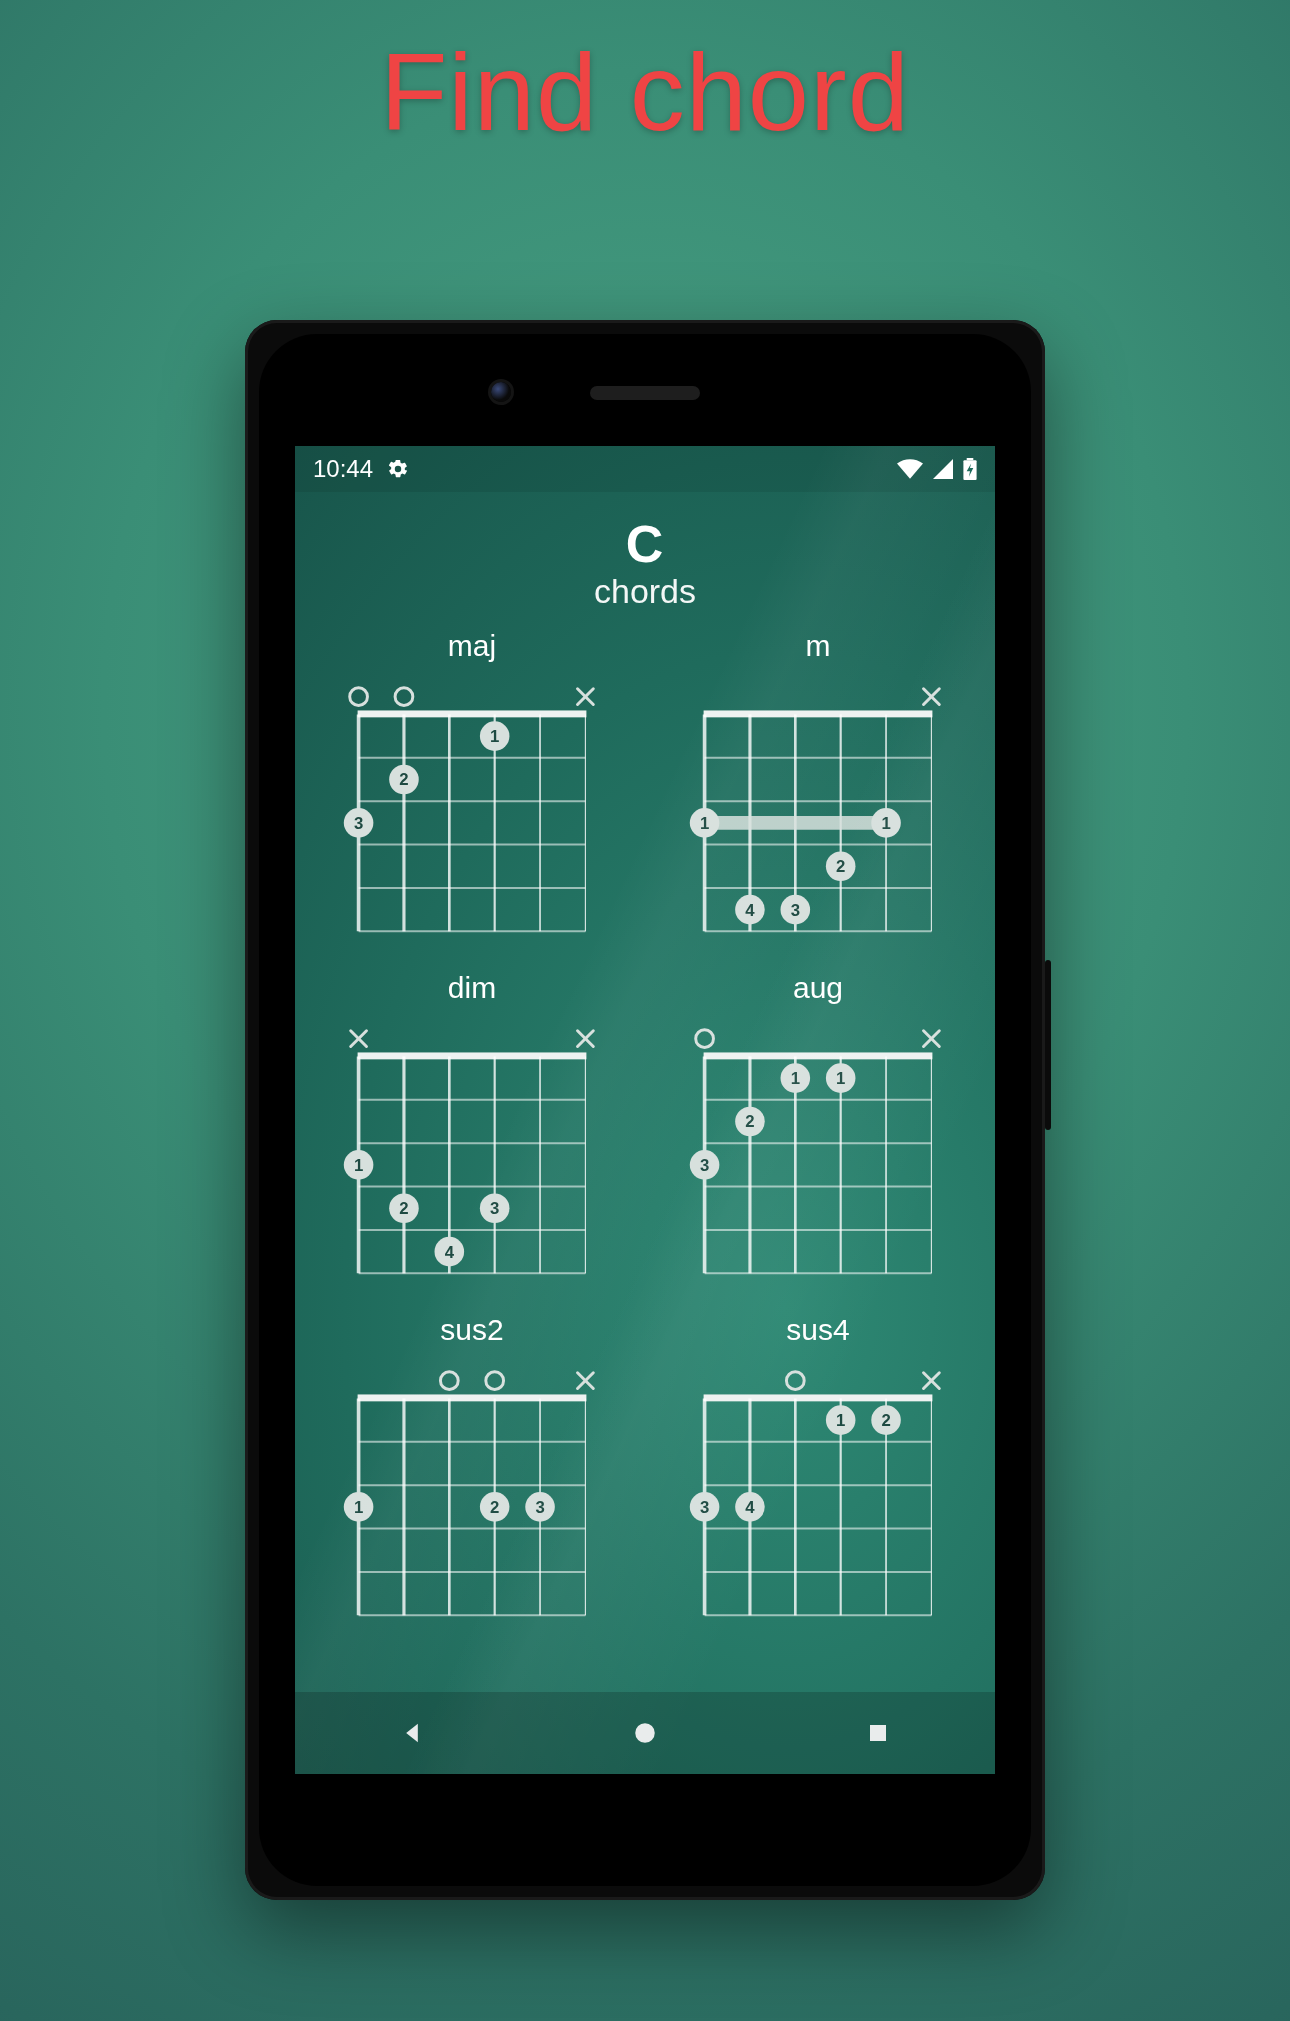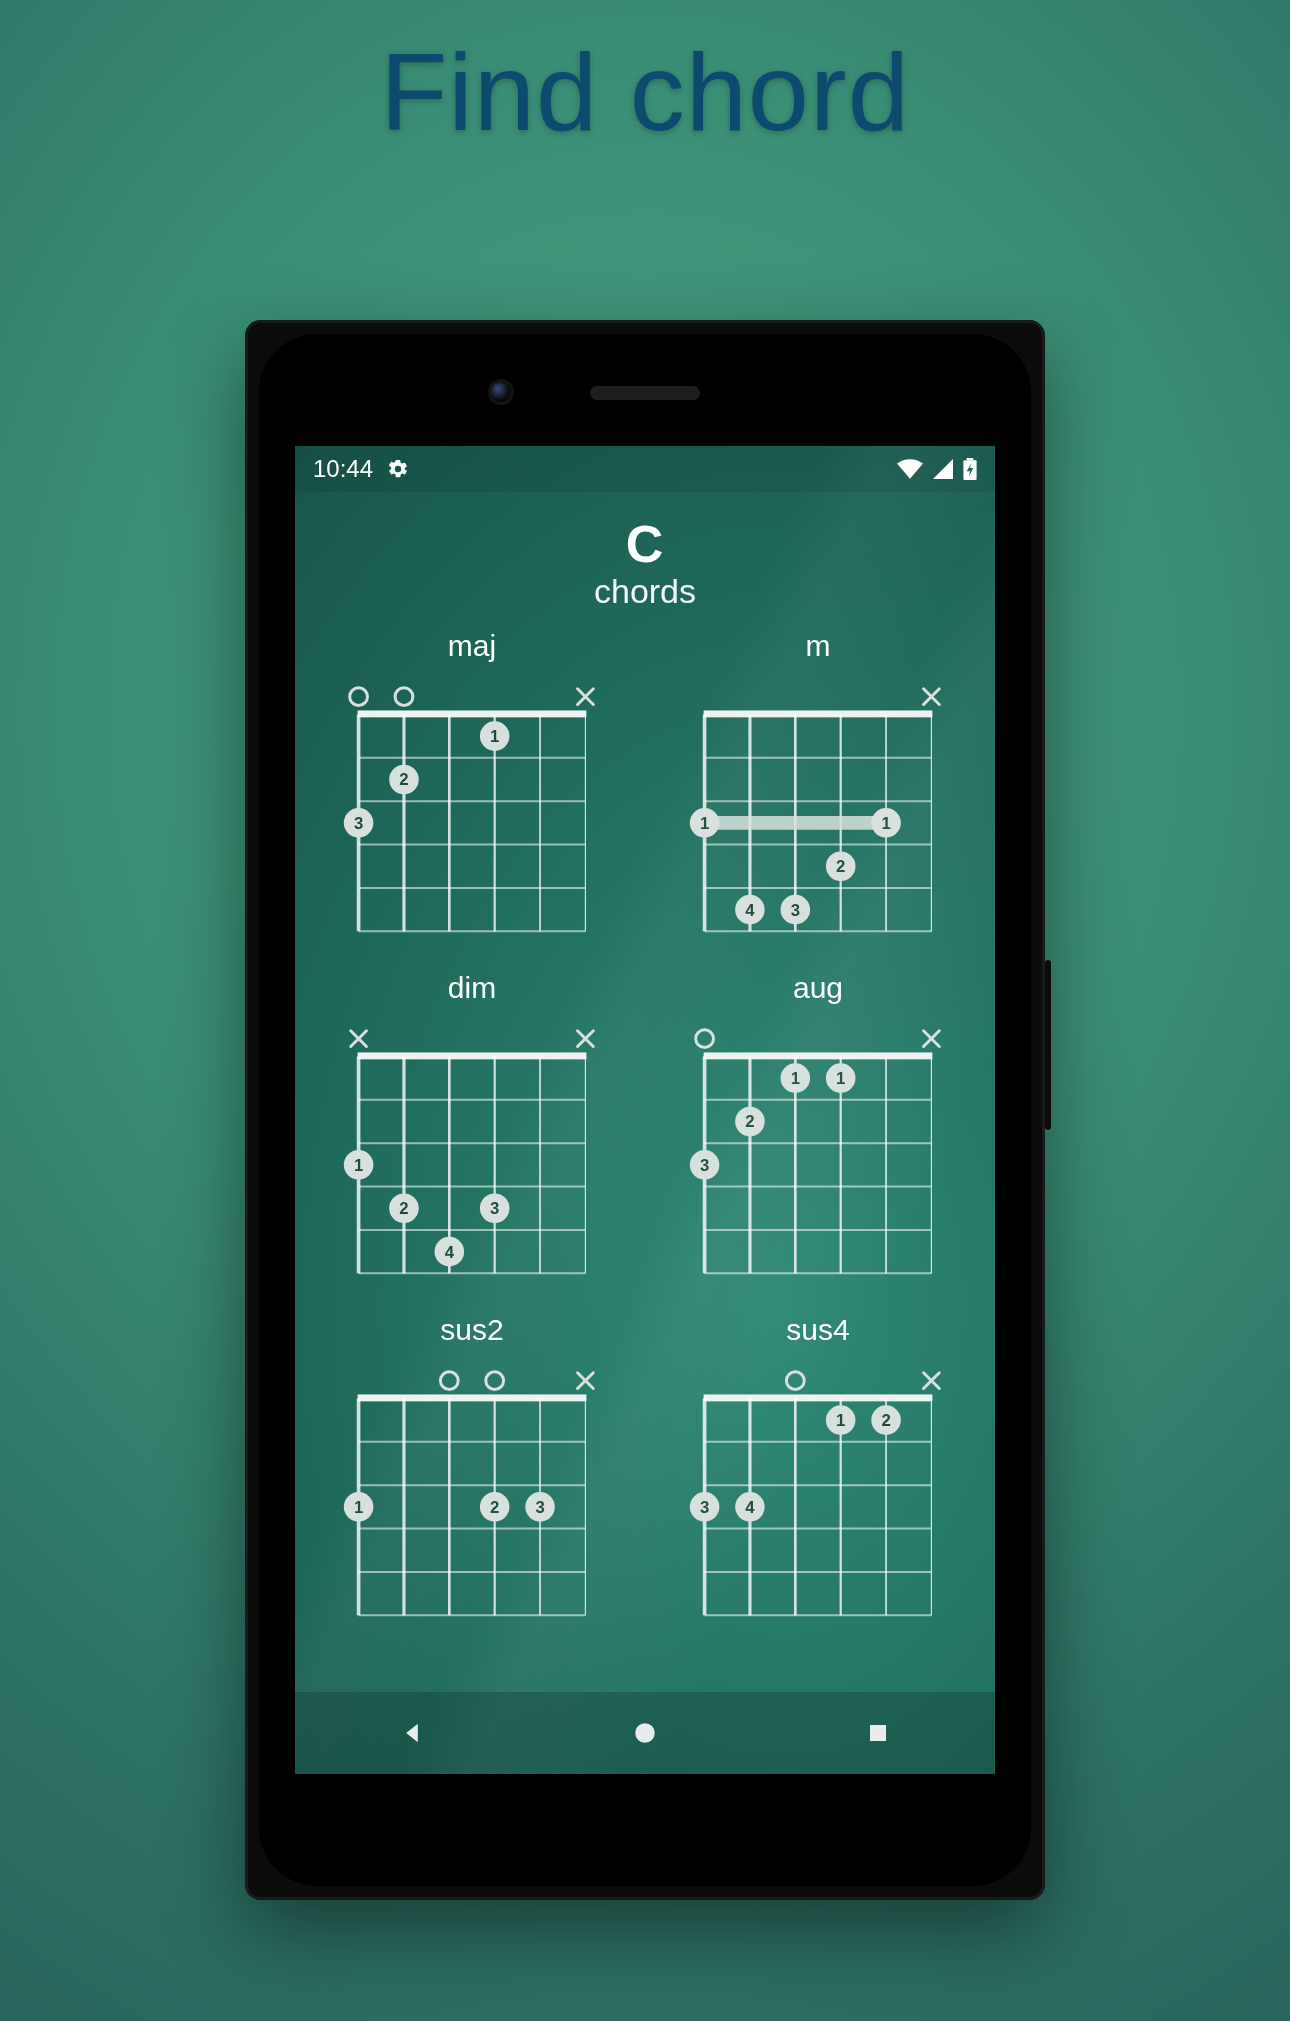--- a/index.html
+++ b/index.html
@@ -8,35 +8,35 @@
     font-family: -apple-system, "Helvetica Neue", Arial, sans-serif;
     background: radial-gradient(ellipse 120% 90% at 50% 35%, #4aa284 0%, #3a8e76 35%, #2d7264 65%, #255a56 100%);
     position: relative;
     overflow: hidden;
   }
   .promo-title {
     position: absolute;
     top: 28px;
     left: 0; right: 0;
     text-align: center;
-    color: #0c4a6e;
+    color: #ef4444;
     font-size: 110px;
     font-weight: 300;
     letter-spacing: 1px;
     text-shadow: 0 2px 6px rgba(0,0,0,.25);
   }
   .phone {
     position: absolute;
     left: 50%;
     top: 320px;
     transform: translateX(-50%);
     width: 800px;
     height: 1580px;
     background: #0b0b0b;
-    border-radius: 16px;
+    border-radius: 32px;
     box-shadow: 0 30px 80px rgba(0,0,0,.45), inset 0 0 0 3px #1a1a1a;
   }
   .phone::after { content:""; position:absolute; right:-6px; top:640px; width:6px; height:170px; background:#0b0b0b; border-radius:3px; }
   .phone-inner {
     position:absolute; left:14px; top:14px; right:14px; bottom:14px;
     background:#000; border-radius:58px;
   }
   .camera { position:absolute; top:48px; left:232px; width:20px; height:20px; border-radius:50%; background:radial-gradient(circle at 35% 35%, #3a4a7a 0%, #0a0a0a 60%); box-shadow:0 0 0 3px #141414; }
   .speaker { position:absolute; top:52px; left:50%; transform:translateX(-50%); width:110px; height:14px; border-radius:8px; background:#1e1e1e; }
   .screen {

